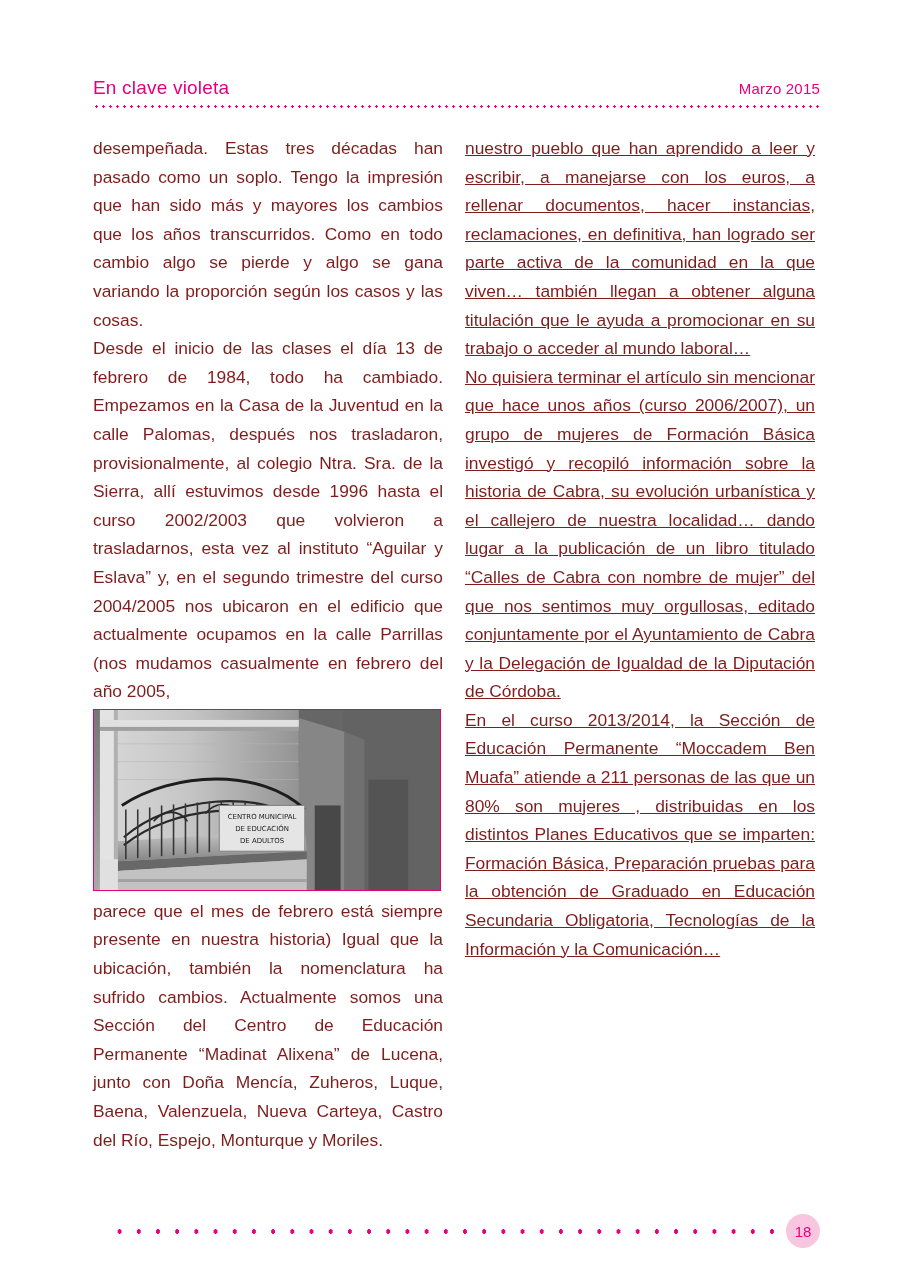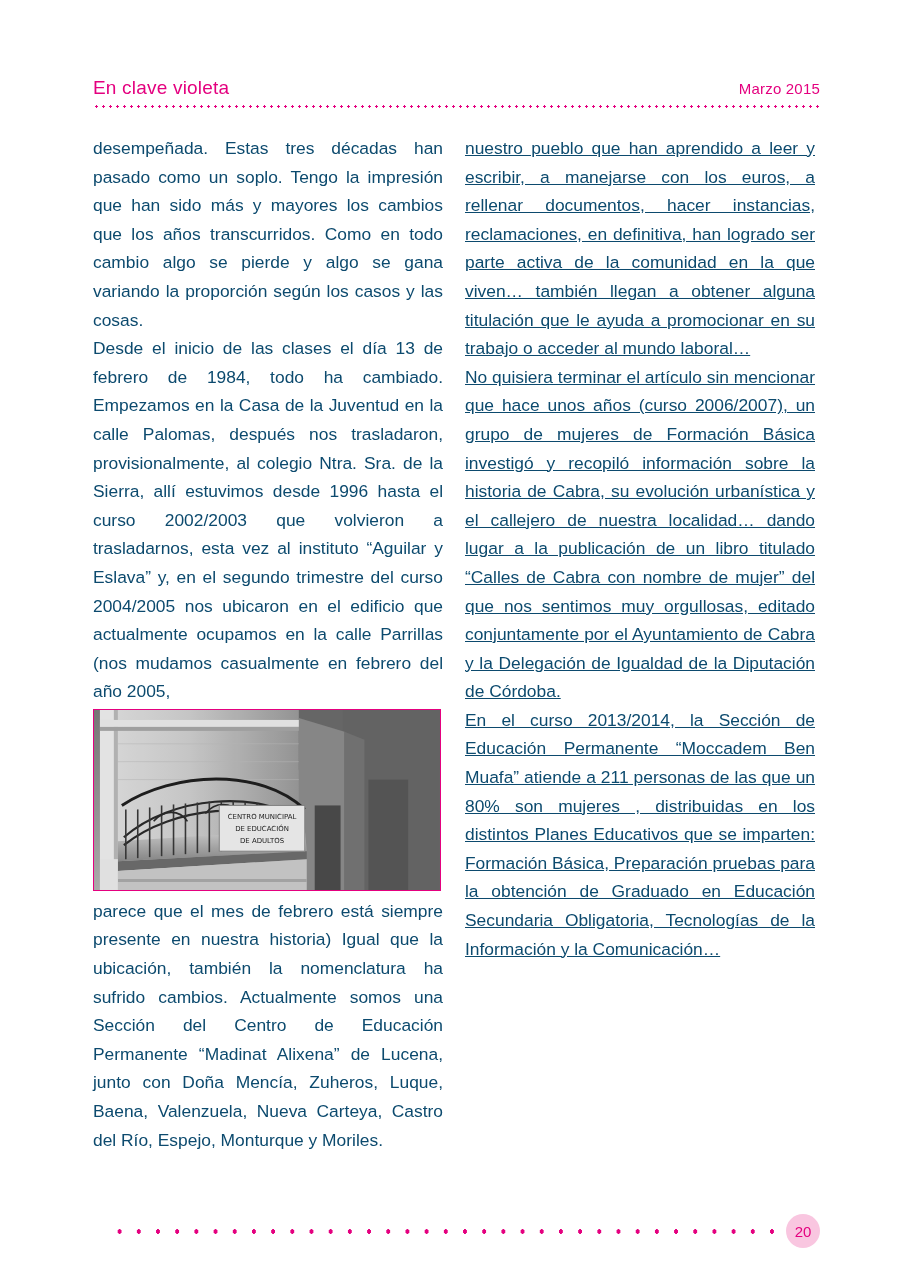--- a/index.html
+++ b/index.html
@@ -61,21 +61,21 @@
     left: 93px;
     top: 134px;
     width: 729px;
   }
   .col {
     position: absolute;
     top: 0;
     width: 350px;
     font-size: 17.4px;
     line-height: 28.6px;
-    color: #0c4a6e;
+    color: #7f1d1d;
     text-align: justify;
     text-justify: inter-word;
   }
   .col-left { left: 0; }
   .col-right { left: 372px; text-decoration: underline; }
   .col p {
     margin: 0;
     text-align: justify;
   }
   .col p.last-left {
@@ -250,16 +250,16 @@
     <div class="col col-right">
       <p>nuestro pueblo que han aprendido  a leer y escribir, a manejarse con los euros, a rellenar documentos, hacer instancias, reclamaciones, en definitiva, han logrado  ser parte activa de la comunidad en la que viven…  también llegan a obtener alguna titulación que le ayuda a promocionar en  su trabajo o acceder al mundo laboral…</p>
       <p>No quisiera terminar el artículo sin mencionar que hace unos años (curso 2006/2007), un grupo de mujeres de Formación Básica investigó y recopiló información sobre la historia de Cabra, su evolución urbanística y el callejero de nuestra localidad… dando lugar a la publicación de  un libro titulado “Calles de Cabra con nombre de mujer” del que nos sentimos muy orgullosas, editado conjuntamente por el Ayuntamiento de Cabra y la Delegación de Igualdad de la Diputación de Córdoba.</p>
       <p>En el curso 2013/2014, la Sección de Educación Permanente “Moccadem Ben Muafa” atiende a 211 personas de las que un 80% son mujeres , distribuidas en los distintos Planes Educativos que se imparten: Formación Básica, Preparación pruebas para la obtención de Graduado en Educación Secundaria Obligatoria, Tecnologías de la Información y la Comunicación…</p>
     </div>
 
   </div>
 
   <div class="footer">
     <div class="footer-dots"></div>
-    <div class="page-badge">20</div>
+    <div class="page-badge">18</div>
   </div>
 
 </div>
 
 </body></html>

